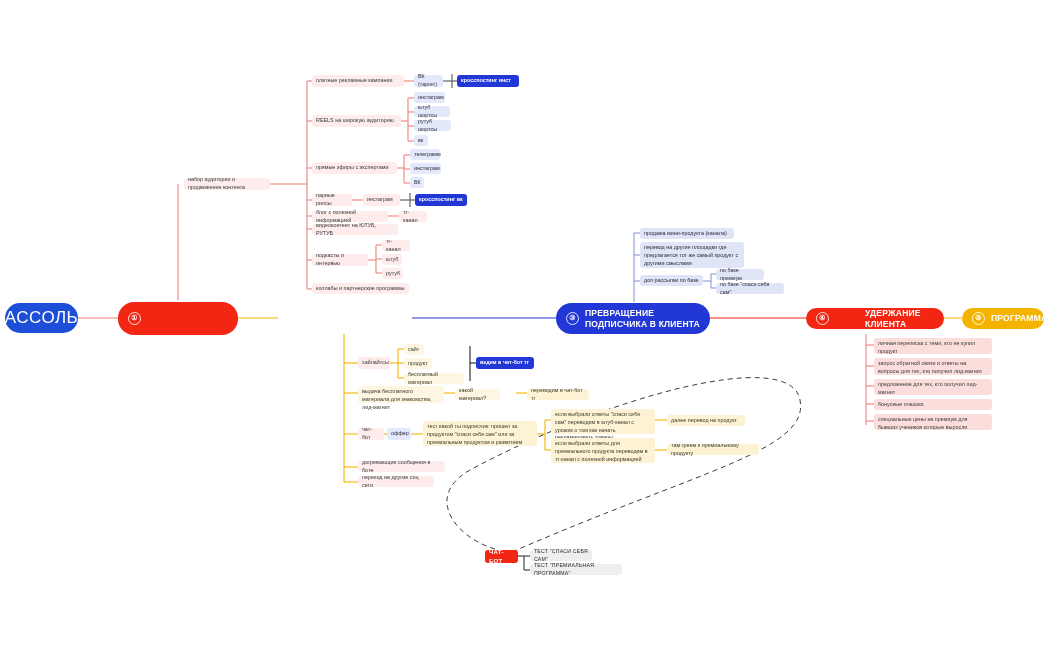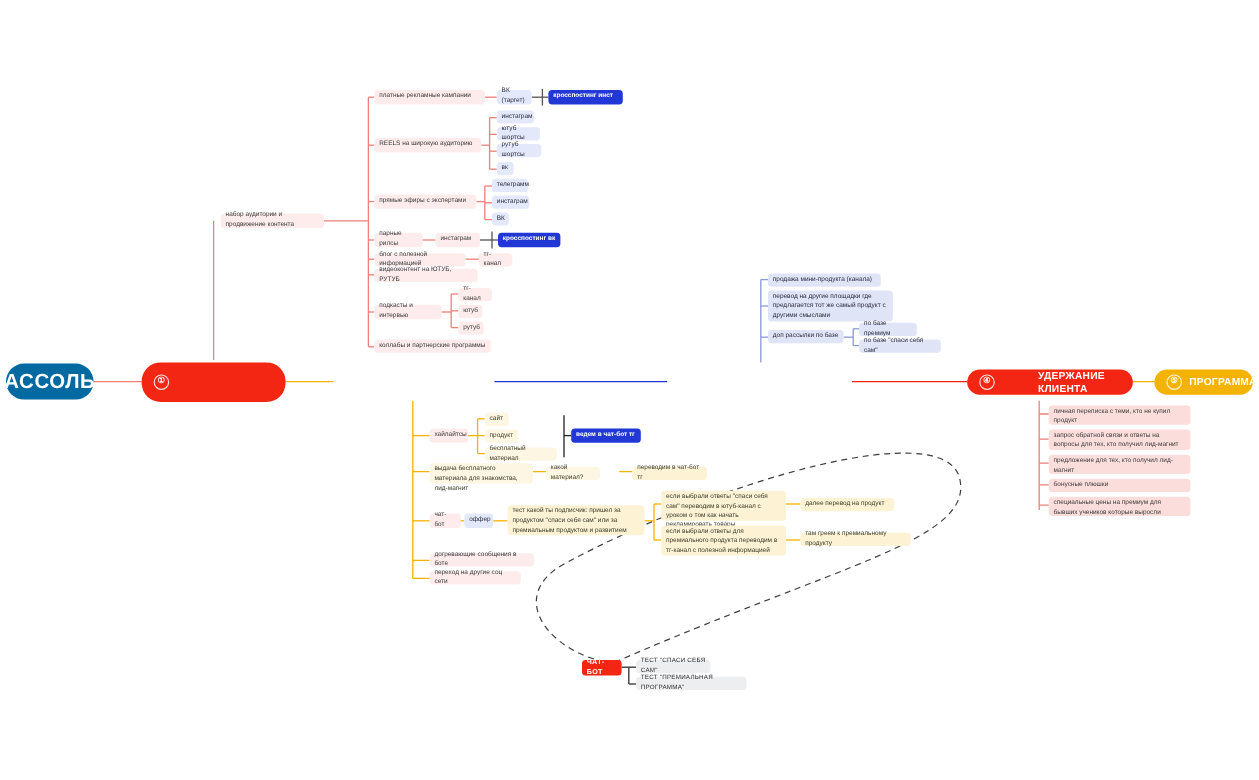--- a/index.html
+++ b/index.html
@@ -3,21 +3,21 @@
 <meta charset="utf-8">
 <style>
   html,body{margin:0;padding:0;background:#ffffff;}
   body{width:1049px;height:650px;font-family:"Liberation Sans",sans-serif;position:relative;overflow:hidden;}
   #canvas{position:absolute;left:0;top:0;width:1049px;height:650px;}
   svg.lines{position:absolute;left:0;top:0;width:1049px;height:650px;pointer-events:none;}
 
   .node{position:absolute;box-sizing:border-box;}
 
   
-  .root{background:#0369a1;color:#ffffff;border-radius:16px;font-weight:bold;font-size:17px;
+  .root{background:#1d4ed8;color:#ffffff;border-radius:16px;font-weight:normal;font-size:17px;
         display:flex;align-items:center;justify-content:center;letter-spacing:.5px;}
   .stage{border-radius:16px;display:flex;align-items:center;gap:6px;padding:5px 10px;
          font-weight:bold;font-size:8.5px;letter-spacing:.2px;line-height:1.25;}
   .stage .num{width:11px;height:11px;border-radius:50%;border:1px solid rgba(255,255,255,.85);
               color:#fff;font-size:7px;display:flex;align-items:center;justify-content:center;flex:0 0 auto;}
   .stage .lbl{color:#ffffff;}
   .s-red{background:#f22613;}
   .s-yellow{background:#f5b301;}
   .s-yellow .lbl{color:#ffffff;}
   .s-blue{background:#2138d6;}
@@ -153,20 +153,24 @@
 
   <div class="node root" style="left:5px;top:303px;width:73px;height:30px;">
     <span>АССОЛЬ</span>
   </div>
 
   <div class="node stage s-red" style="left:118px;top:302px;width:120px;height:33px;">
     <span class="num">①</span>
   </div>
 
 
+  <div class="node stage s-blue" style="left:556px;top:303px;width:154px;height:31px;">
+    <span class="num">③</span>
+    <span class="lbl">ПРЕВРАЩЕНИЕ ПОДПИСЧИКА В КЛИЕНТА</span>
+  </div>
 
   <div class="node stage s-red2" style="left:806px;top:308px;width:138px;height:21px;gap:36px;">
     <span class="num">④</span>
     <span class="lbl">УДЕРЖАНИЕ КЛИЕНТА</span>
   </div>
 
   <div class="node stage s-yellow2" style="left:962px;top:308px;width:82px;height:21px;">
     <span class="num">⑤</span>
     <span class="lbl">ПРОГРАММА</span>
   </div>

